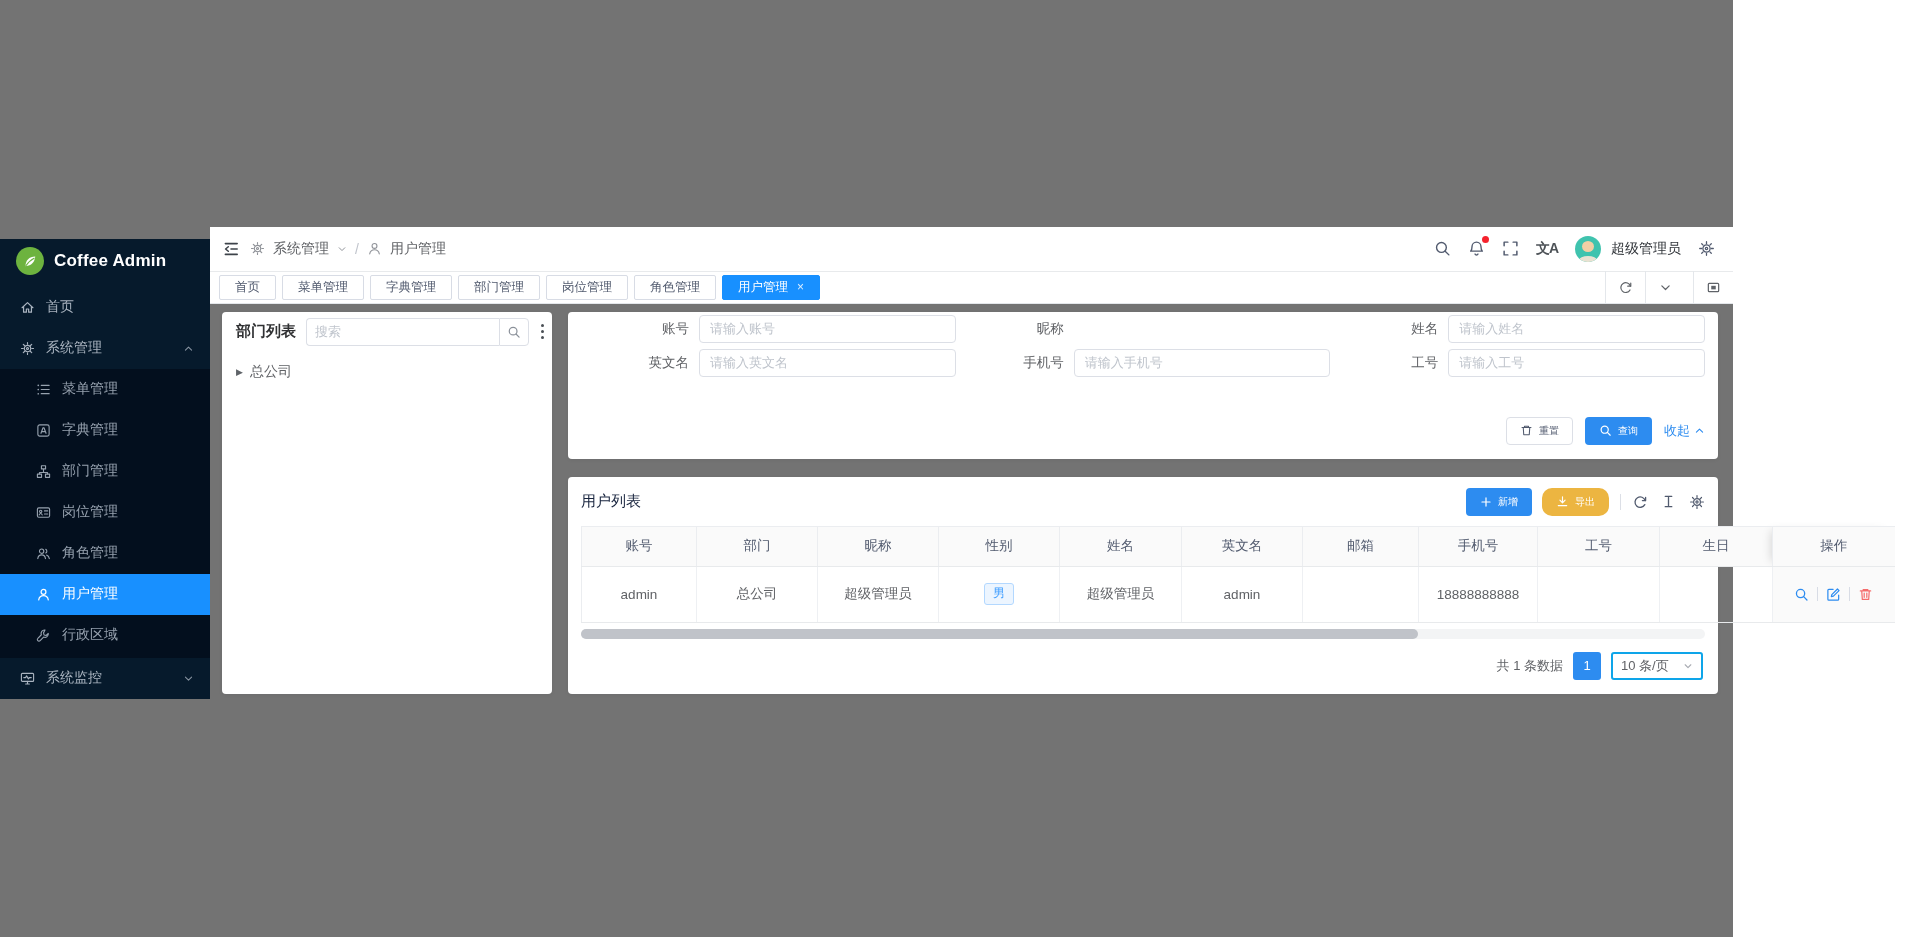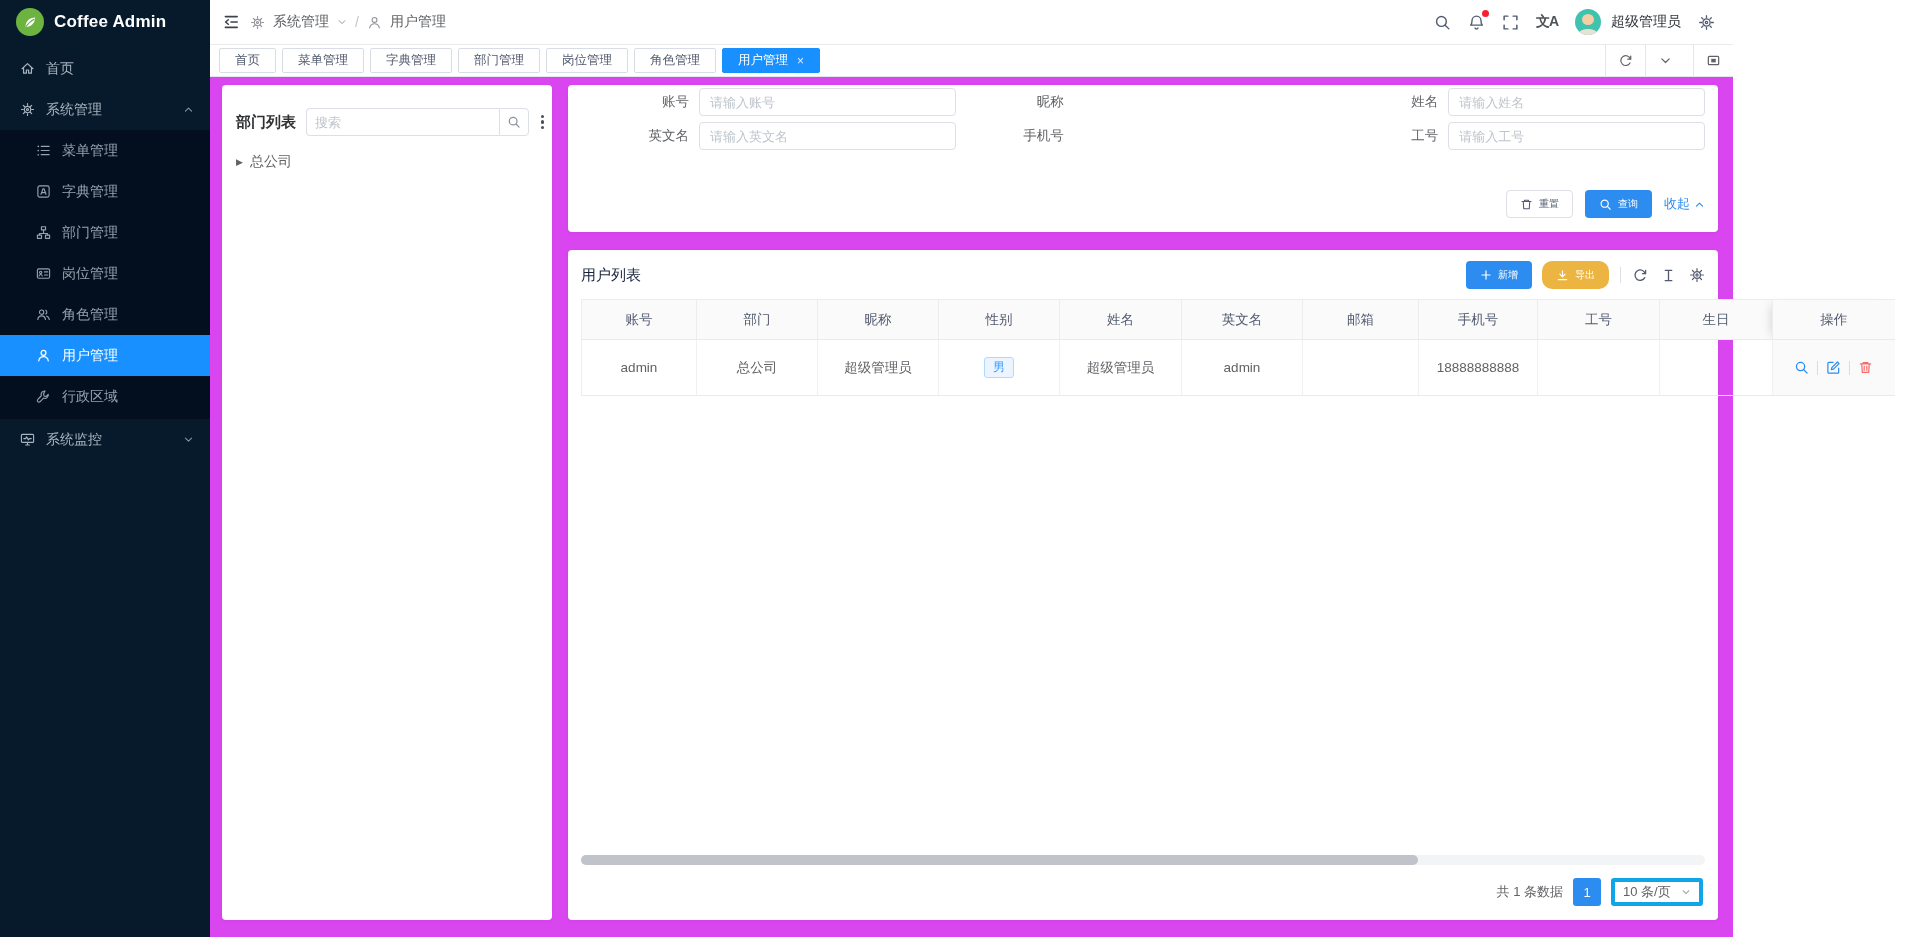--- a/index.html
+++ b/index.html
@@ -1,17 +1,17 @@
 <!DOCTYPE html>
 <html><head>
 <meta charset="utf-8">
 <style>
   * { margin:0; padding:0; box-sizing:border-box; }
   html,body { width:1920px; height:937px; overflow:hidden; font-family:"Liberation Sans","DejaVu Sans",sans-serif; }
-  .page { width:1733px; height:937px; display:flex; background:#d946ef; }
+  .page { width:1733px; height:937px; display:flex; background:#737373;align-items:center; }
   svg { display:block; }
 
   
   .sidebar { width:210px; flex:0 0 210px; background:#061a2c; color:#aab4c0; display:flex; flex-direction:column; }
   .logo { height:40px; display:flex; align-items:center; gap:10px; padding-left:16px; margin-top:2px; }
   .logo-badge { width:28px; height:28px; border-radius:50%; background:#6db33f; display:flex; align-items:center; justify-content:center; }
   .logo-text { color:#fff; font-size:17px; font-weight:bold; letter-spacing:.2px; }
   .nav { margin-top:6px; }
   .nav-item { height:41px; display:flex; align-items:center; gap:11px; padding:0 16px 0 20px; font-size:14px; cursor:pointer; }
   .nav-item .arrow { margin-left:auto; opacity:.8; }
@@ -44,21 +44,21 @@
   .tab.active { background:#1890ff; border-color:#1890ff; color:#fff; }
   .tab .close { margin-left:9px; font-size:12px; opacity:.85; line-height:1; }
   .tab-tools { margin-left:auto; display:flex; align-items:stretch; height:32px; }
   .tab-tool { width:40px; display:flex; align-items:center; justify-content:center; border-left:1px solid #e4e7eb; color:#5f6368; cursor:pointer; }
   .tab-tool.boxed { margin-left:8px; }
 
   
   .content { flex:1; display:flex; gap:16px; padding:8px 15px 17px 12px; min-height:0; }
 
   
-  .dept-card { width:330px; flex:0 0 330px; background:#fff; border-radius:4px; box-shadow:0 1px 4px rgba(0,21,41,.06); padding:21px 8px; display:flex; flex-direction:column; }
+  .dept-card { width:330px; flex:0 0 330px; background:#fff; border-radius:4px; box-shadow:0 1px 4px rgba(0,21,41,.06); padding:4px 8px; display:flex; flex-direction:column; }
   .dept-head { display:flex; align-items:center; gap:10px; padding:2px 2px 8px 6px; }
   .dept-title { font-size:15px; color:#303133; font-weight:bold; white-space:nowrap; }
   .dept-search { flex:1; display:flex; }
   .dept-search input { flex:1; min-width:0; height:28px; border:1px solid #dcdfe6; border-right:none; border-radius:4px 0 0 4px; padding:0 8px; font-size:13px; color:#606266; outline:none; }
   .dept-search input::placeholder { color:#bfc4cc; }
   .dept-search .s-btn { width:30px; height:28px; border:1px solid #dcdfe6; border-radius:0 4px 4px 0; background:#fff; display:flex; align-items:center; justify-content:center; color:#8a9099; cursor:pointer; }
   .kebab { width:14px; display:flex; flex-direction:column; align-items:center; gap:2.5px; cursor:pointer; padding:2px; }
   .kebab i { width:3.2px; height:3.2px; border-radius:50%; background:#4a4f55; }
   .tree { padding:6px 4px; }
   .tree-node { display:flex; align-items:center; gap:7px; font-size:14px; color:#606266; cursor:pointer; padding:3px 2px; }
@@ -100,21 +100,21 @@
   .row-actions .sep { width:1px; height:14px; background:#d8dce5; }
   .act-view, .act-edit { color:#2d8cf0; cursor:pointer; }
   .act-del { color:#f56c6c; cursor:pointer; }
 
   .flex-fill { flex:1; }
   .h-scroll { height:10px; border-radius:5px; background:#f3f4f5; margin-top:6px; }
   .h-scroll .thumb { width:74.5%; height:10px; border-radius:5px; background:#c0c3c9; }
 
   .pagination { display:flex; align-items:center; justify-content:flex-end; gap:10px; padding:13px 2px 6px; font-size:13px; color:#606266; }
   .page-btn { width:28px; height:28px; border-radius:3px; background:#2d8cf0; color:#fff; display:flex; align-items:center; justify-content:center; font-size:13px; cursor:pointer; }
-  .size-select { height:28px; min-width:92px; border:4px solid #0ea5e9; border-radius:3px; display:flex; align-items:center; justify-content:space-between; gap:6px; padding:0 8px; color:#606266; cursor:pointer; background:#fff; }
+  .size-select { height:28px; min-width:92px; border:2px solid #0ea5e9; border-radius:3px; display:flex; align-items:center; justify-content:space-between; gap:6px; padding:0 8px; color:#606266; cursor:pointer; background:#fff; }
   .size-select .ic { color:#a8abb2; }
 </style>
 </head>
 <body>
 
 <div class="page">
 
   <aside class="sidebar">
     <div class="logo">
       <span class="logo-badge">
@@ -383,20 +383,21 @@
             <div class="field">
               <label>姓名</label>
               <input type="text" placeholder="请输入姓名" style="">
             </div>
             <div class="field">
               <label>英文名</label>
               <input type="text" placeholder="请输入英文名" style="">
             </div>
             <div class="field">
               <label>手机号</label>
+              <input type="text" placeholder="请输入手机号" style="">
             </div>
             <div class="field">
               <label>工号</label>
               <input type="text" placeholder="请输入工号" style="">
             </div>
           </div>
           <div class="filter-actions">
             <button class="btn btn-plain">
               <span>
                   <svg width="13" height="13" viewBox="0 0 16 16" fill="none" stroke="currentColor" stroke-width="1.3" stroke-linecap="round" stroke-linejoin="round">

